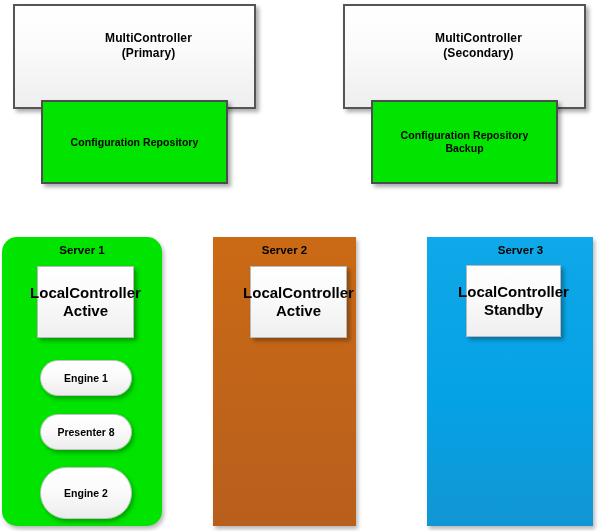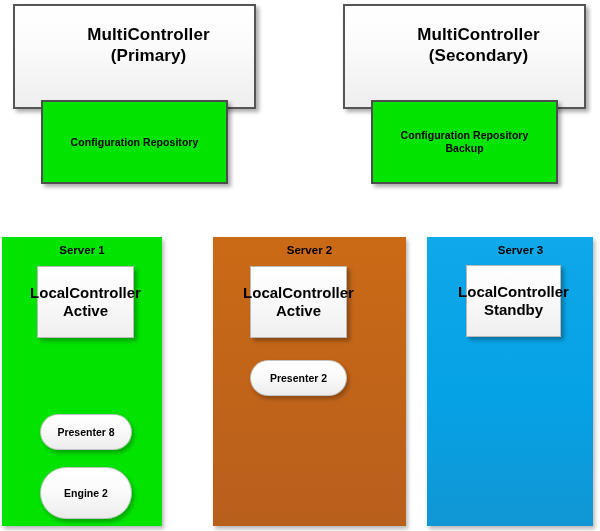--- a/index.html
+++ b/index.html
@@ -31,42 +31,42 @@
     font-weight: bold;
     line-height: 1.22;
     white-space: pre-line;
   }
 
   
   .mc-box {
     background: linear-gradient(to bottom, #ffffff 0%, #fbfbfb 40%, #eeeeee 100%);
     border: 2px solid #555555;
     box-shadow: 3px 3px 4px rgba(0,0,0,0.33);
-    font-size: 17px;
+    font-size: 12px;
     letter-spacing: 0.1px;
     padding-bottom: 22px;
     padding-left: 28px;
   }
 
   
   .repo-box {
     background: #00e400;
     border: 2px solid #4d4d4d;
     box-shadow: 3px 3px 4px rgba(0,0,0,0.33);
     font-size: 10.5px;
     letter-spacing: 0.05px;
   }
 
   
   .server {
     position: absolute;
     box-sizing: border-box;
     box-shadow: 2px 3px 4px rgba(0,0,0,0.28);
   }
-  .server-1 { background: #00e400; }
+  .server-1 { background: #00e400; border-radius: 15px; }
   .server-2 { background: linear-gradient(to bottom, #cb6a15 0%, #c0641a 55%, #b85f1c 100%); }
   .server-3 { background: linear-gradient(to bottom, #0fa8e8 0%, #05a2e6 55%, #1196d4 100%); }
 
   .server-title {
     position: absolute;
     left: 0;
     right: 0;
     text-align: center;
     font-weight: bold;
     font-size: 11.5px;
@@ -106,34 +106,34 @@
   <div class="node repo-box" style="left:371px; top:100px; width:187px; height:84px;">Configuration Repository
 Backup</div>
 
   <div class="server server-1" style="left:2px; top:237px; width:160px; height:289px;">
 
     <div class="server-title" style="top:7px;">Server 1</div>
 
     <div class="node lc-box" style="left:35px; top:29px; width:97px; height:72px;">LocalController
 Active</div>
 
+    <div class="node pill" style="left:38px; top:123px; width:92px; height:36px;">Engine 1</div>
 
     <div class="node pill" style="left:38px; top:177px; width:92px; height:36px;">Presenter 8</div>
 
     <div class="node pill" style="left:38px; top:230px; width:92px; height:52px;">Engine 2</div>
   </div>
 
-  <div class="server server-2" style="left:213px; top:237px; width:193px; height:289px;">
+  <div class="server server-2" style="left:213px; top:237px; width:143px; height:289px;">
 
     <div class="server-title" style="top:7px;">Server 2</div>
 
     <div class="node lc-box" style="left:37px; top:29px; width:97px; height:72px;">LocalController
 Active</div>
 
-    <div class="node pill" style="left:37px; top:123px; width:97px; height:36px;">Presenter 2</div>
   </div>
 
   <div class="server server-3" style="left:427px; top:237px; width:166px; height:289px;">
 
     <div class="server-title" style="top:7px;margin-left:21px;">Server 3</div>
 
     <div class="node lc-box" style="left:39px; top:28px; width:95px; height:72px;">LocalController
 Standby</div>
   </div>
 

